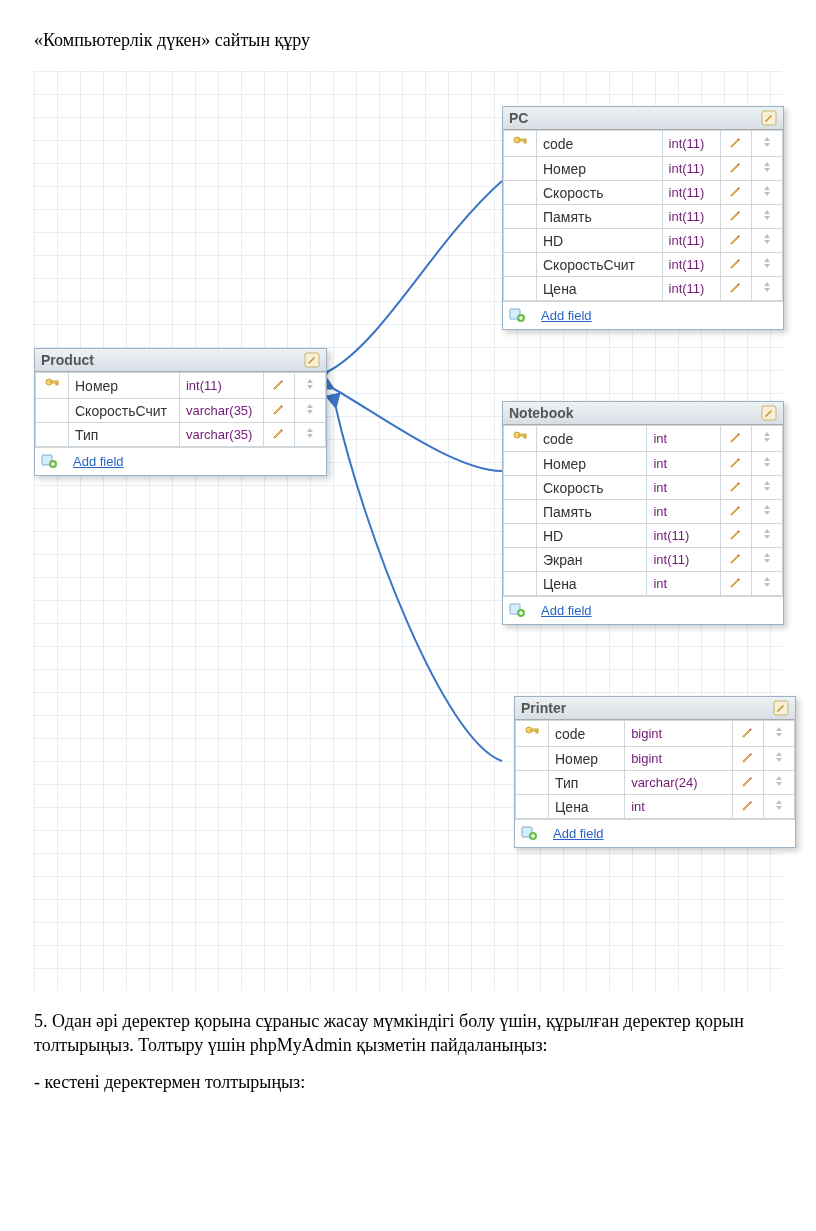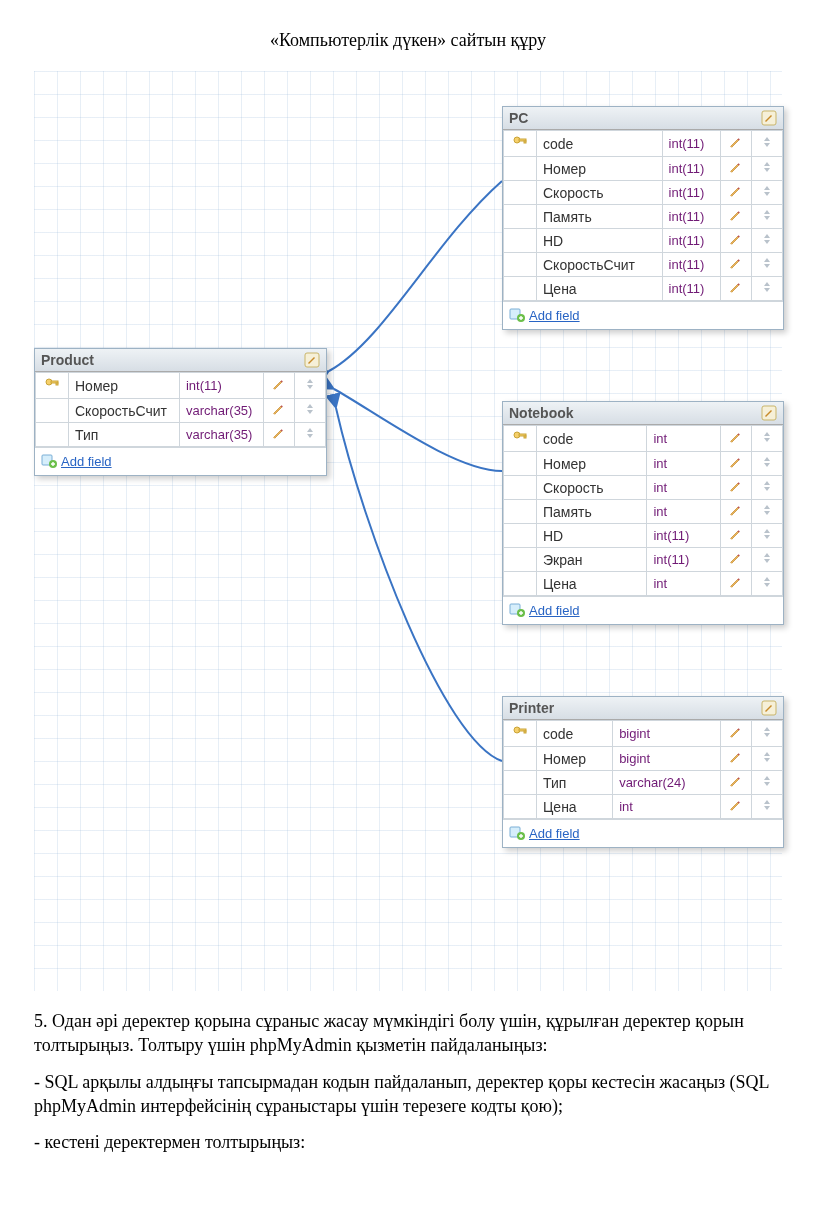--- a/index.html
+++ b/index.html
@@ -10,21 +10,20 @@
     width: 816px;
   }
   .page {
     padding: 30px 34px;
     position: relative;
   }
   .heading {
     font-family: "Times New Roman", serif;
     font-size: 18px;
     margin-bottom: 20px;
-    text-align: center;
   }
   .diagram-area {
     position: relative;
     height: 920px;
     background-image:
       linear-gradient(to right, rgba(160,190,220,0.25) 1px, transparent 1px),
       linear-gradient(to bottom, rgba(160,190,220,0.25) 1px, transparent 1px);
     background-size: 23px 23px;
     margin-bottom: 18px;
   }
@@ -61,21 +60,21 @@
   }
   td.keycell { width: 20px; text-align:center; padding:2px 2px; }
   td.fname { color:#333; }
   td.ftype { color:#701a75; font-size: 13px; }
   td.act { width:18px; text-align:center; padding:2px 2px;}
   .addfield {
     padding: 4px 6px;
     border-top: 1px solid #cfd6dc;
     display:flex;
     align-items:center;
-    gap:4px;
+    gap:16px;
   }
   .addfield a {
     color: #2864c4;
     text-decoration: underline;
     font-size: 13px;
   }
   .body-text {
     font-family: "Times New Roman", serif;
     font-size: 18px;
     line-height: 1.35;
@@ -404,21 +403,21 @@
       <div class="addfield">
         <span><svg width="16" height="16" viewBox="0 0 16 16">
               <rect x="1" y="3" width="10" height="10" rx="1" fill="#d6eefb" stroke="#7aaed6"></rect>
               <circle cx="12" cy="12" r="4" fill="#6bbf4a"></circle>
               <path d="M12 10v4M10 12h4" stroke="#fff" stroke-width="1.4"></path>
             </svg></span>
         <a href="#">Add field</a>
       </div>
     </div>
 
-    <div class="db-table" style="left:468px; top:625px; width:280px;">
+    <div class="db-table" style="left:480px; top:625px; width:280px;">
       <div class="db-table-header">
         <span>Printer</span>
         <span class="hicon">
           <svg viewBox="0 0 16 16" width="16" height="16">
               <rect x="1" y="1" width="14" height="14" rx="2" fill="#f6f0d8" stroke="#c9b56b"></rect>
               <path d="M4 11 L10 5 L11 6 L5 12 Z" fill="#c78a2a"></path>
             </svg>
         </span>
       </div>
       <table class="fields">
@@ -487,16 +486,15 @@
               <circle cx="12" cy="12" r="4" fill="#6bbf4a"></circle>
               <path d="M12 10v4M10 12h4" stroke="#fff" stroke-width="1.4"></path>
             </svg></span>
         <a href="#">Add field</a>
       </div>
     </div>
 
   </div>
 
   <p class="body-text">5. Одан әрі деректер қорына сұраныс жасау мүмкіндігі болу үшін, құрылған деректер қорын толтырыңыз. Толтыру үшін phpMyAdmin қызметін пайдаланыңыз:</p>
-  <p class="body-text">- SQL арқылы алдыңғы тапсырмадан кодын пайдаланып, деректер қоры кестесін жасаңыз (SQL phpMyAdmin интерфейсінің сұраныстары үшін терезеге кодты қою);</p>
   <p class="body-text">- кестені деректермен толтырыңыз:</p>
 
 </div>
 
 </body></html>

